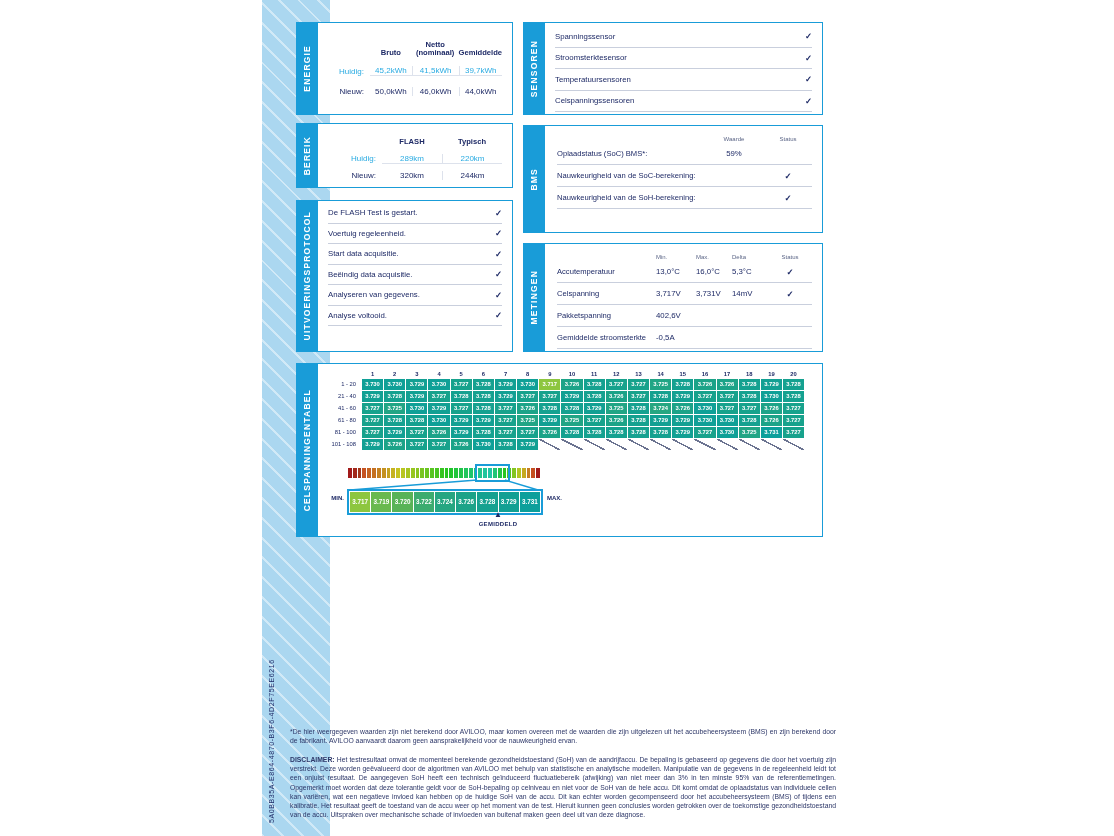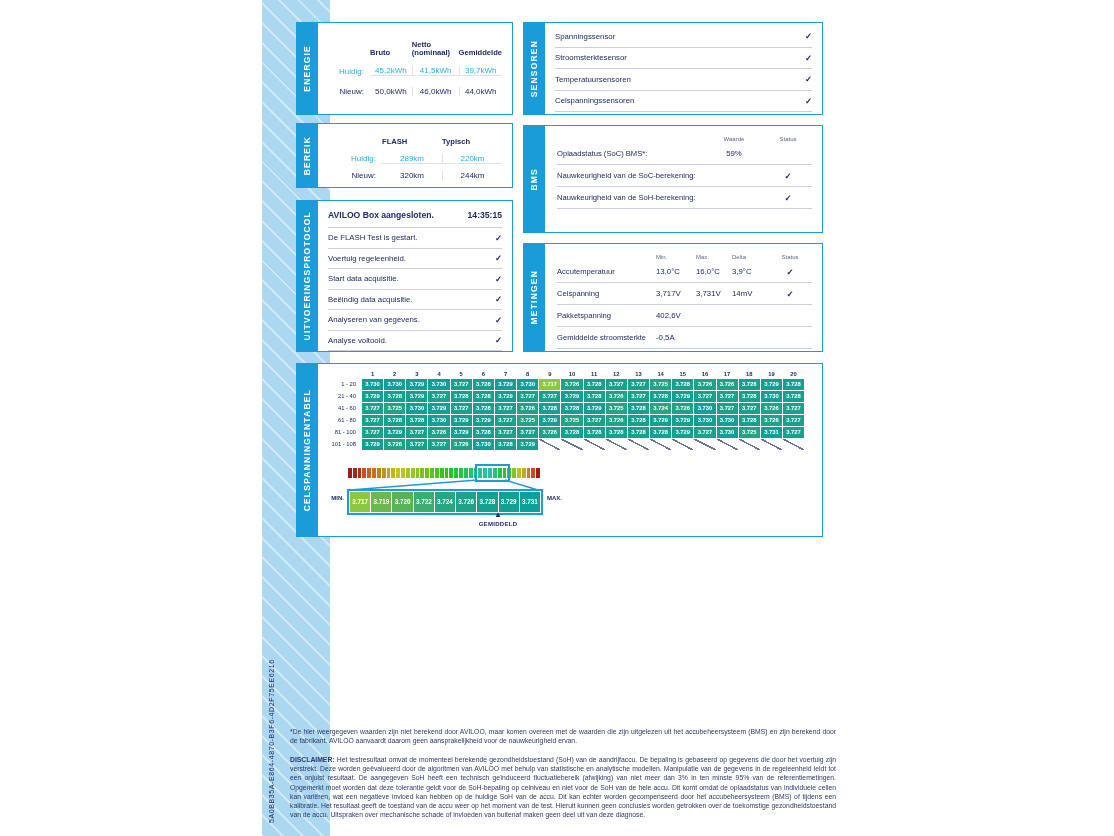--- a/index.html
+++ b/index.html
@@ -9,21 +9,21 @@
         background-image:repeating-linear-gradient(45deg,rgba(255,255,255,.45) 0px,rgba(255,255,255,.45) 2px,transparent 2px,transparent 14px);}
   .sec{position:absolute;display:flex;}
   .tab{width:22px;background:#199cd8;color:#fff;display:flex;align-items:center;justify-content:center;flex:none;}
   .tab span{writing-mode:vertical-rl;transform:rotate(180deg);font-weight:bold;font-size:8.5px;letter-spacing:1.2px;white-space:nowrap;}
   .box{flex:1;background:#fff;border:1.5px solid #199cd8;border-left:none;position:relative;box-sizing:border-box;}
 
   
   .egrid{display:grid;padding:6px 10px 0 8px;}
   #sec-energy .egrid{grid-template-columns:44px 1fr 1.12fr 1fr;grid-template-rows:32px 20px 20px;}
   #sec-range  .egrid{grid-template-columns:56px 1fr 1fr;grid-template-rows:20px 17px 17px;}
-  .eh{align-self:end;text-align:left;font-weight:bold;font-size:7.6px;white-space:pre-line;line-height:1.15;padding-bottom:3px;}
+  .eh{align-self:end;text-align:center;font-weight:bold;font-size:7.6px;white-space:pre-line;line-height:1.15;padding-bottom:3px;}
   .elab{align-self:center;text-align:right;padding-right:6px;font-size:8px;}
   .eval{align-self:center;text-align:center;font-size:8px;}
   .hl{color:#2aabe2;}
   .sep-l{border-left:1px solid #dde2ec;}
   .sep-b{border-bottom:1px solid #dde2ec;}
 
   
   .plist{padding:2px 10px 0 10px;}
   .prow{display:flex;align-items:center;border-bottom:1px solid #c9cfdd;height:19.5px;}
   .srow{height:20.5px;}
@@ -126,24 +126,20 @@
       </div>
     </div>
   </section>
 
   <section class="sec" style="left:296px;top:200px;width:217px;height:152px;">
     <div class="tab">
         <span>UITVOERINGSPROTOCOL</span>
       </div>
     <div class="box">
       <div class="plist">
-        <div class="prow phead">
-          <span class="plabel">AVILOO Box aangesloten.</span>
-          <span class="ptime">14:35:15</span>
-        </div>
         <div>
             <div class="prow ">
               <span class="plabel">De FLASH Test is gestart.</span>
               <span class="check">✓</span>
             </div>
             <div class="prow ">
               <span class="plabel">Voertuig regeleenheid.</span>
               <span class="check">✓</span>
             </div>
             <div class="prow ">
@@ -236,21 +232,21 @@
           <span class="hm">Min.</span>
           <span class="hm2">Max.</span>
           <span class="hm3">Delta</span>
           <span class="hm4">Status</span>
         </div>
         <div>
             <div class="lrow">
               <span class="llabel">Accutemperatuur</span>
               <span class="mval">13,0°C</span>
               <span class="mval w2">16,0°C</span>
-              <span class="mval w3">3,9°C</span>
+              <span class="mval w3">5,3°C</span>
               <span class="mcheck check">✓</span>
             </div>
             <div class="lrow">
               <span class="llabel">Celspanning</span>
               <span class="mval">3,717V</span>
               <span class="mval w2">3,731V</span>
               <span class="mval w3">14mV</span>
               <span class="mcheck check">✓</span>
             </div>
             <div class="lrow">

